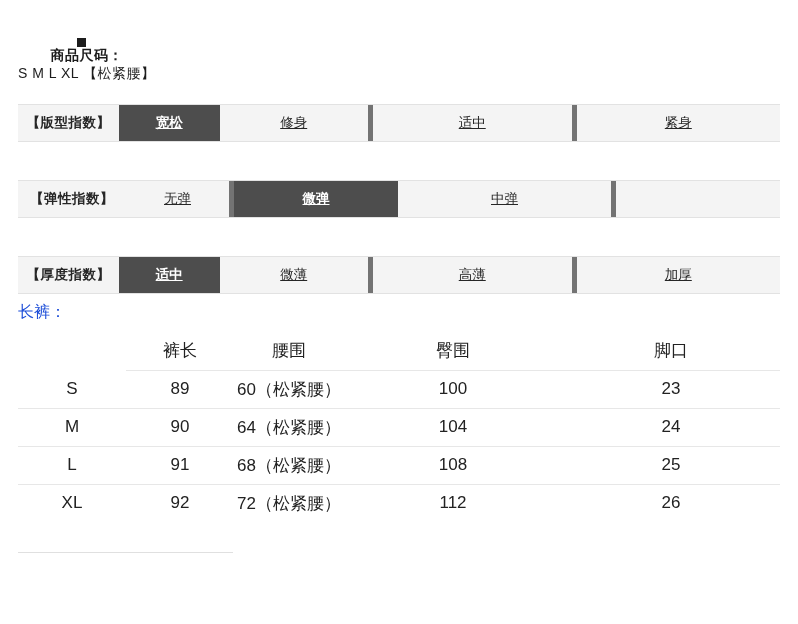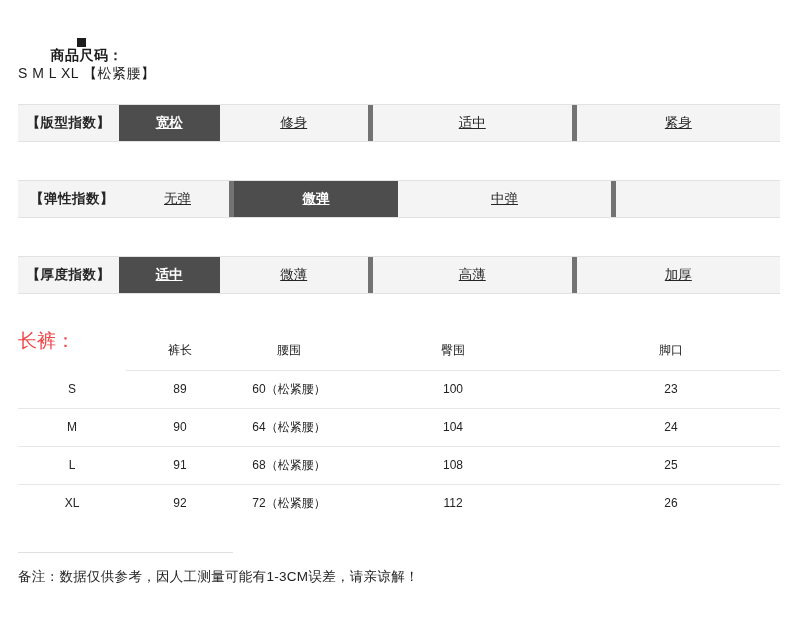--- a/index.html
+++ b/index.html
@@ -82,31 +82,30 @@
 
   .row1 { top: 104px; text-align: center; }
   .row2 { top: 180px; }
   .row3 { top: 256px; }
 
   
   .table-title {
     position: absolute;
     left: 18px;
     top: 302px;
-    font-size: 19px;
-    color: #ef4444;
-    margin-top: 26px;
+    font-size: 16px;
+    color: #1d4ed8;
   }
   table.meas {
     position: absolute;
     left: 18px;
     top: 332px;
     width: 762px;
     border-collapse: collapse;
-    font-size: 12px;
+    font-size: 17px;
   }
   table.meas th, table.meas td {
     text-align: center;
     font-weight: normal;
     color: #222222;
     padding: 0;
     height: 38px;
     vertical-align: middle;
     border-bottom: 1px solid #e7e7e7;
   }
@@ -216,15 +215,14 @@
         <td>XL</td>
         <td>92</td>
         <td>72（松紧腰）</td>
         <td>112</td>
         <td>26</td>
       </tr>
     </tbody>
   </table>
 
   <div class="footer-divider"></div>
-  <div class="footer-note">备注：数据仅供参考，因人工测量可能有1-3CM误差，请亲谅解！</div>
 
 </div>
 
 </body></html>

